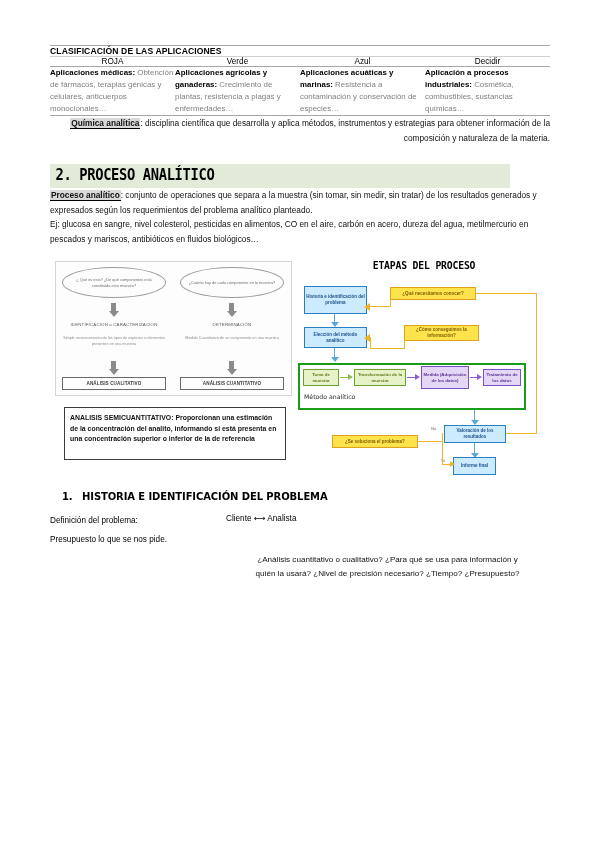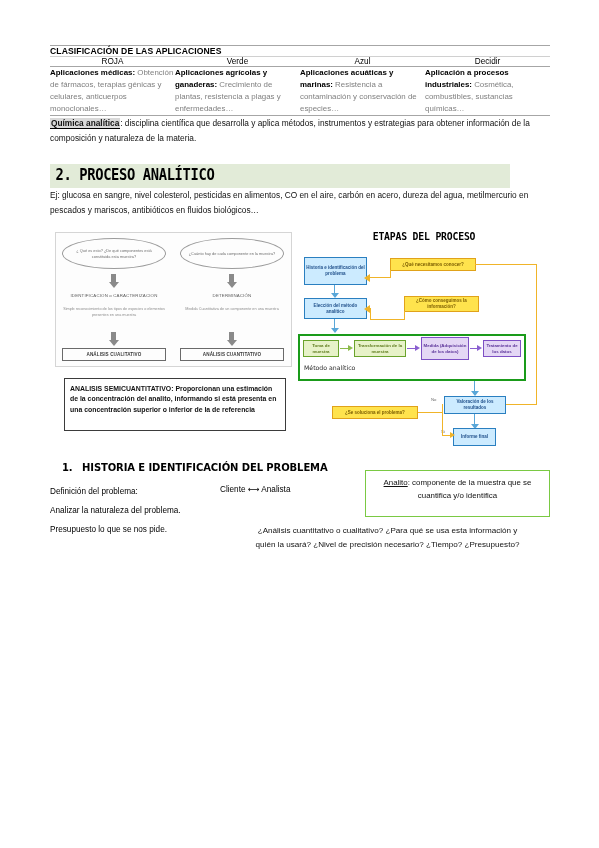--- a/index.html
+++ b/index.html
@@ -64,21 +64,21 @@
     font-weight: bold;
   }
 
   
   p.para {
     font-size: 8.3px;
     line-height: 1.75;
     margin: 0;
     color: #111;
   }
-  .p1 { margin-top: 17px; }
+  .p1 { margin-top: 17px; text-align: right; }
   .p2 { margin-top: 13px; }
   .hl {
     font-weight: bold;
     background: #d9d9d9;
     border-bottom: 1.3px solid #000;
     padding: 0 1px;
   }
 
   
   .sec-heading {
@@ -301,21 +301,21 @@
     font-family: "DejaVu Sans", sans-serif;
     font-weight: bold;
     font-size: 10px;
     letter-spacing: -0.1px;
     padding-left: 12px;
   }
   .sub-heading .num { display: inline-block; width: 20px; }
   .blist { margin-top: 9px; font-size: 8.2px; line-height: 2.32; }
   .cliente {
     position: absolute;
-    left: 170px; top: 22px;
+    left: 176px; top: 22px;
     font-size: 8.2px;
   }
   .analitobox {
     position: absolute;
     left: 315px; top: 8px;
     width: 185px; height: 47px;
     border: 1px solid #7ac943;
     box-sizing: border-box;
     font-size: 7.9px;
     line-height: 1.6;
@@ -372,20 +372,23 @@
     </tbody>
       </table>
 
     <p class="para p1">
       <span class="hl">Química analítica</span><span>: disciplina científica que desarrolla y aplica métodos, instrumentos y estrategias para obtener información de la composición y naturaleza de la materia.</span>
     </p>
 
 
     <div class="sec-heading">2. PROCESO ANALÍTICO</div>
 
+    <p class="para p3">
+      <span class="hl">Proceso analítico</span><span class="rest">: conjunto de operaciones que separa a la muestra (sin tomar, sin medir, sin tratar) de los resultados generados y expresados según los requerimientos del problema analítico planteado.</span>
+    </p>
     <p class="para p4">Ej: glucosa en sangre, nivel colesterol, pesticidas en alimentos, CO en el aire, carbón en acero, dureza del agua, metilmercurio en pescados y mariscos, antibióticos en fluidos biológicos…</p>
 
     <div class="charts">
 
       <div class="lchart">
         <div class="lcol a">
           <div class="bubble">¿ Qué es esto?  ¿De qué componentes está constituida esta muestra?</div>
           <div class="fatarrow ar1"></div>
           <div class="ltitle">IDENTIFICACION o CARACTERIZACION</div>
           <div class="lsub">Simple reconocimiento de los tipos de especies o elementos presentes en una muestra</div>
@@ -467,27 +470,23 @@
       </div>
     </div>
 
     <div class="bottom">
       <div class="sub-heading">
         <span class="num">1.</span><span>HISTORIA E IDENTIFICACIÓN DEL PROBLEMA</span>
       </div>
 
       <div class="blist">
         <div>Definición del problema:</div>
-        <div>Analizar la naturaleza del problema.</div>
         <div>Presupuesto lo que se nos pide.</div>
       </div>
 
       <div class="cliente">Cliente ⟷ Analista</div>
 
-      <div class="analitobox">
-        <u>Analito</u><span>: componente de la muestra que se cuantifica y/o identifica</span>
-      </div>
-
-      <div class="qblock">¿Análisis cuantitativo o cualitativo? ¿Para qué se usa esta información y quién la usará? ¿Nivel de precisión necesario? ¿Tiempo? ¿Presupuesto?</div>
+
+      <div class="qblock">¿Análisis cuantitativo o cualitativo? ¿Para qué se usa para información y quién la usará? ¿Nivel de precisión necesario? ¿Tiempo? ¿Presupuesto?</div>
     </div>
 
   </div>
 </div>
 
 </body></html>

